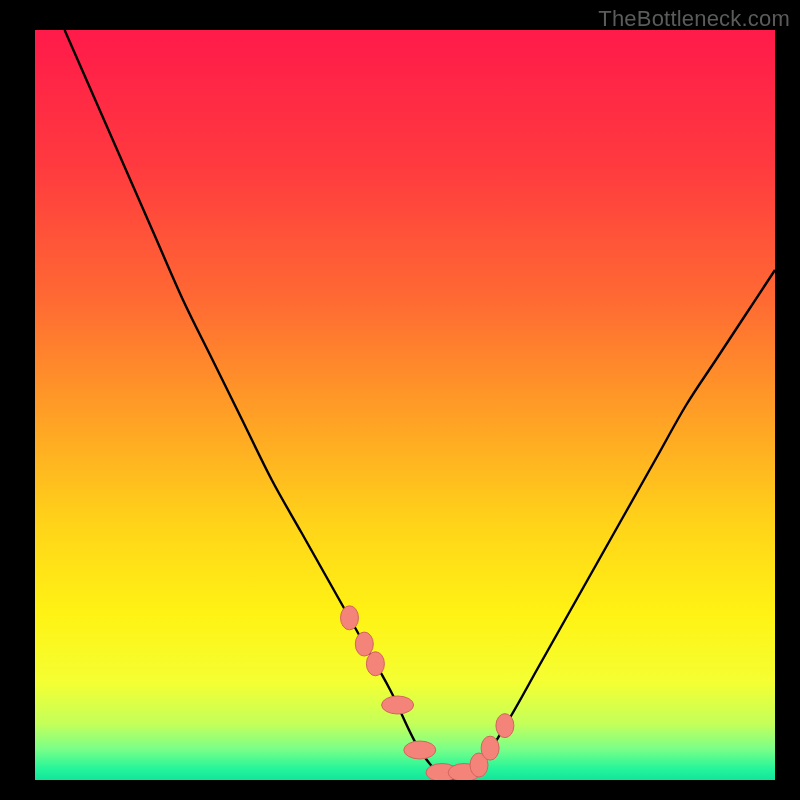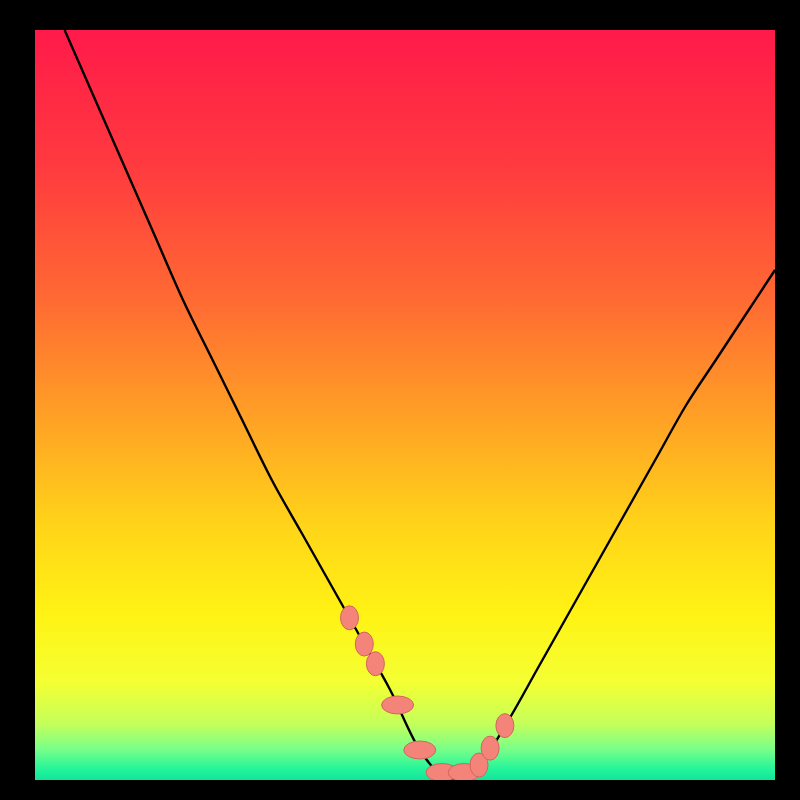--- a/index.html
+++ b/index.html
@@ -32,20 +32,21 @@
     position: absolute;
     top: 0;
     left: 0;
     display: block;
   }
 </style>
 </head>
 <body>
 
 <div class="frame">
+  <div class="watermark">TheBottleneck.com</div>
   <svg id="plot" width="800" height="800" viewBox="0 0 800 800">
     <defs>
       <linearGradient id="bg-grad" x1="0" y1="0" x2="0" y2="1">
           <stop offset="0%" stop-color="#ff1a4a"></stop>
           <stop offset="18%" stop-color="#ff3a3f"></stop>
           <stop offset="36%" stop-color="#ff6a33"></stop>
           <stop offset="52%" stop-color="#ffa225"></stop>
           <stop offset="66%" stop-color="#ffd419"></stop>
           <stop offset="78%" stop-color="#fff314"></stop>
           <stop offset="87%" stop-color="#f4ff33"></stop>

